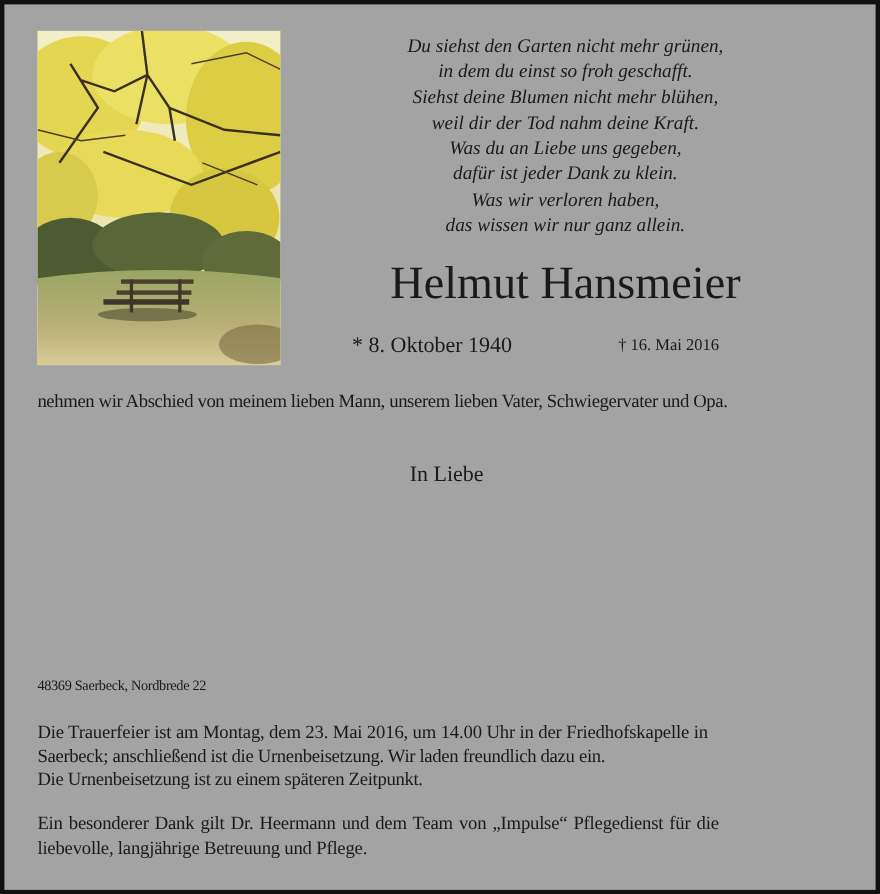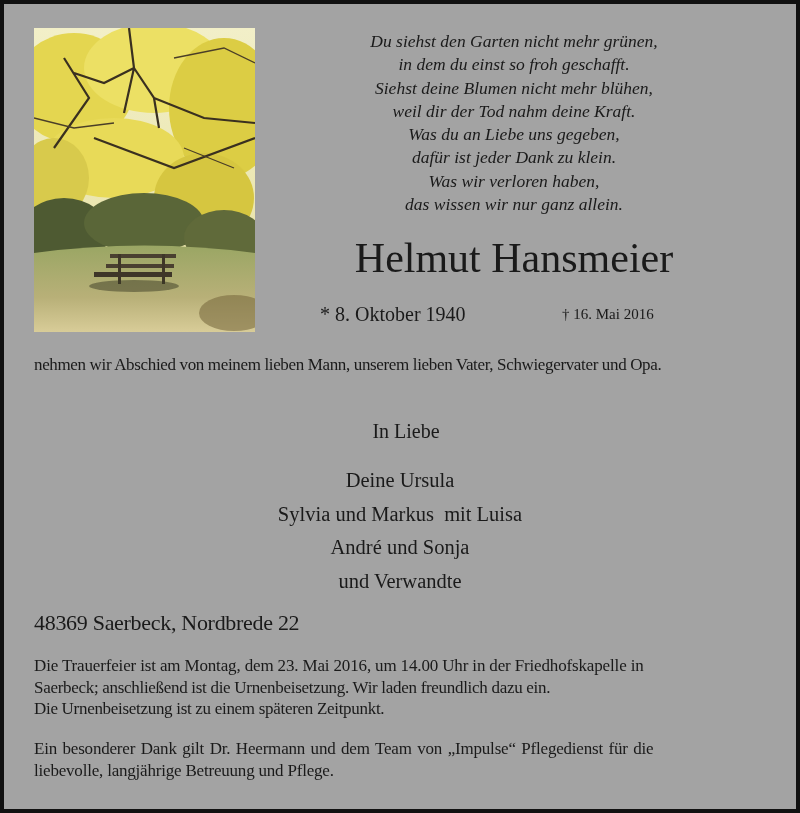--- a/index.html
+++ b/index.html
@@ -37,21 +37,21 @@
     .intro .l1 { letter-spacing: 0.3px; word-spacing: 2px; }
     .inliebe {
       position: absolute; left: 0; width: 792px; top: 414px; text-align: center; font-size: 20px; line-height: 26px;
     }
     .inliebe span { position: relative; left: 6px; }
     .family {
       position: absolute; left: 0; width: 792px; top: 460px; text-align: center; font-size: 20.5px; line-height: 33.6px;
     }
     .family div { white-space: pre; }
     .address {
-      position: absolute; left: 30px; top: 606px; font-size: 22px; line-height: 26px; white-space: nowrap; letter-spacing: -0.3px;
+      position: absolute; left: 30px; top: 606px; font-size: 13px; line-height: 26px; white-space: nowrap; letter-spacing: -0.3px;
     }
     .service {
       position: absolute; left: 30px; top: 651px; width: 745px; font-size: 17px; line-height: 21.5px; letter-spacing: -0.3px;
     }
     .service div, .thanks div { white-space: nowrap; }
     .service .l1 { letter-spacing: -0.15px; }
     .thanks {
       position: absolute; left: 30px; top: 734px; width: 745px; font-size: 17px; line-height: 21.5px; letter-spacing: -0.2px;
     }
     .thanks .l1 { word-spacing: 1.5px; }
@@ -118,26 +118,20 @@
   <div class="death">† 16. Mai 2016</div>
 
   <div class="intro">
     <div>nehmen wir Abschied von meinem lieben Mann, unserem lieben Vater, Schwiegervater und Opa.</div>
   </div>
 
   <div class="inliebe">
     <span>In Liebe</span>
   </div>
 
-  <div class="family">
-    <div>Deine Ursula</div>
-    <div>Sylvia und Markus  mit Luisa</div>
-    <div>André und Sonja</div>
-    <div>und Verwandte</div>
-  </div>
 
   <div class="address">48369 Saerbeck, Nordbrede 22</div>
 
   <div class="service">
     <div class="l1">Die Trauerfeier ist am Montag, dem 23. Mai 2016, um 14.00 Uhr in der Friedhofskapelle in</div>
     <div>Saerbeck; anschließend ist die Urnenbeisetzung. Wir laden freundlich dazu ein.</div>
     <div>Die Urnenbeisetzung ist zu einem späteren Zeitpunkt.</div>
   </div>
 
   <div class="thanks">

